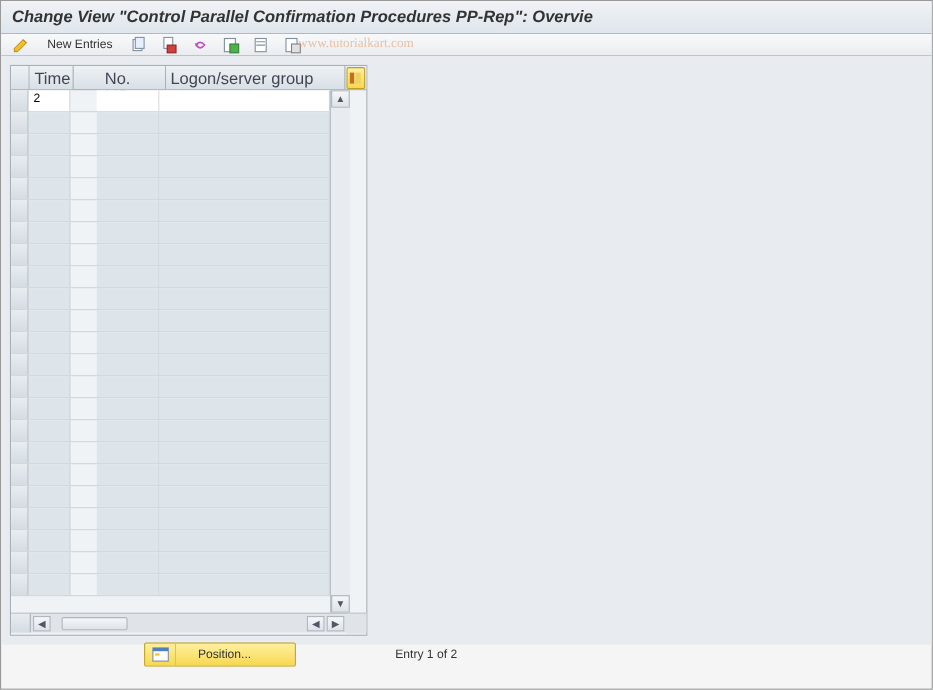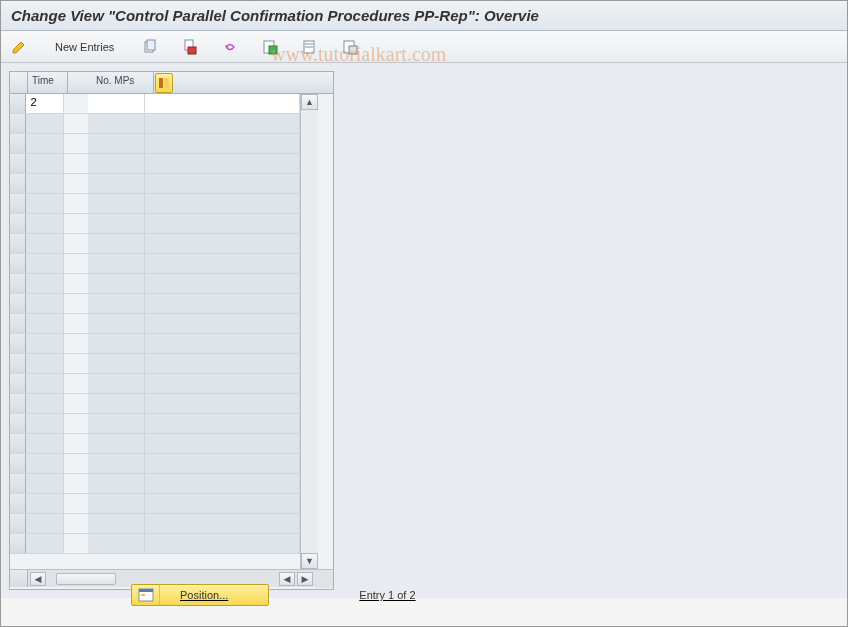--- a/index.html
+++ b/index.html
@@ -24,42 +24,42 @@
       font-weight: bold;
       font-style: italic;
       color: #333;
     }
     .toolbar {
       background: linear-gradient(to bottom, #f8f9fa, #eaedf0);
       border-bottom: 1px solid #c0c5cc;
       padding: 4px 8px;
       display: flex;
       align-items: center;
-      gap: 20px;
-      height: 32px;
+      gap: 8px;
+      height: 20px;
     }
     .toolbar-icon {
       width: 20px;
       height: 20px;
       display: flex;
       align-items: center;
       justify-content: center;
       cursor: pointer;
       border-radius: 2px;
     }
     .toolbar-text {
       margin: 0 6px;
       cursor: pointer;
       color: #333;
     }
     .watermark {
       position: absolute;
-      top: 42px;
+      top: 31px;
       left: 270px;
-      font-size: 20px;
+      font-size: 12px;
       color: rgba(230, 150, 100, 0.55);
       font-family: Georgia, serif;
       pointer-events: none;
       z-index: 100;
     }
     .content-area {
       display: flex;
       padding: 8px;
       background: #e8ecf0;
       height: 535px;
@@ -78,21 +78,21 @@
     }
     .table-header .col-selector {
       width: 18px;
       border-right: 1px solid #a8b0b8;
       background: linear-gradient(to bottom, #eef2f5, #d8e0e6);
     }
     .table-header .col {
       border-right: 1px solid #a8b0b8;
       padding: 3px 4px;
       color: #445;
-      font-size: 10px;
+      font-size: 15px;
       background: linear-gradient(to bottom, #eef2f5, #d8e0e6);
     }
     .col-time { width: 40px; }
     .col-mps { width: 62px; margin-left: 24px; }
     .col-group { width: 170px; }
     .config-btn {
       width: 18px;
       height: 20px;
       background: linear-gradient(to bottom, #fff0a0, #f8d850);
       border: 1px solid #c0a020;
@@ -185,21 +185,20 @@
       margin-left: 8px;
     }
     .bottom-bar {
       position: absolute;
       bottom: 20px;
       left: 0;
       right: 0;
       padding: 0 130px;
       display: flex;
       align-items: center;
-      text-decoration: underline;
     }
     .position-btn {
       display: flex;
       align-items: center;
       background: linear-gradient(to bottom, #fff0a0, #f8d850);
       border: 1px solid #c0a020;
       border-radius: 2px;
       height: 22px;
       cursor: pointer;
       overflow: hidden;
@@ -282,20 +281,21 @@
 </div>
 
 <div class="watermark">www.tutorialkart.com</div>
 
 <div class="content-area">
   <div class="table-wrap">
     <div class="table-header">
       <div class="col-selector"></div>
       <div class="col col-time">Time</div>
       <div class="col col-mps">No. MPs</div>
+      <div class="col col-group">Logon/server group</div>
       <div class="config-btn">
         <svg width="12" height="12" viewBox="0 0 12 12">
             <rect x="1" y="1" width="4" height="10" fill="#c07020"></rect>
             <rect x="6" y="1" width="5" height="10" fill="#f0d060"></rect>
           </svg>
       </div>
     </div>
     <div class="table-body">
       <div class="rows-area">
         <div class="table-row active">

